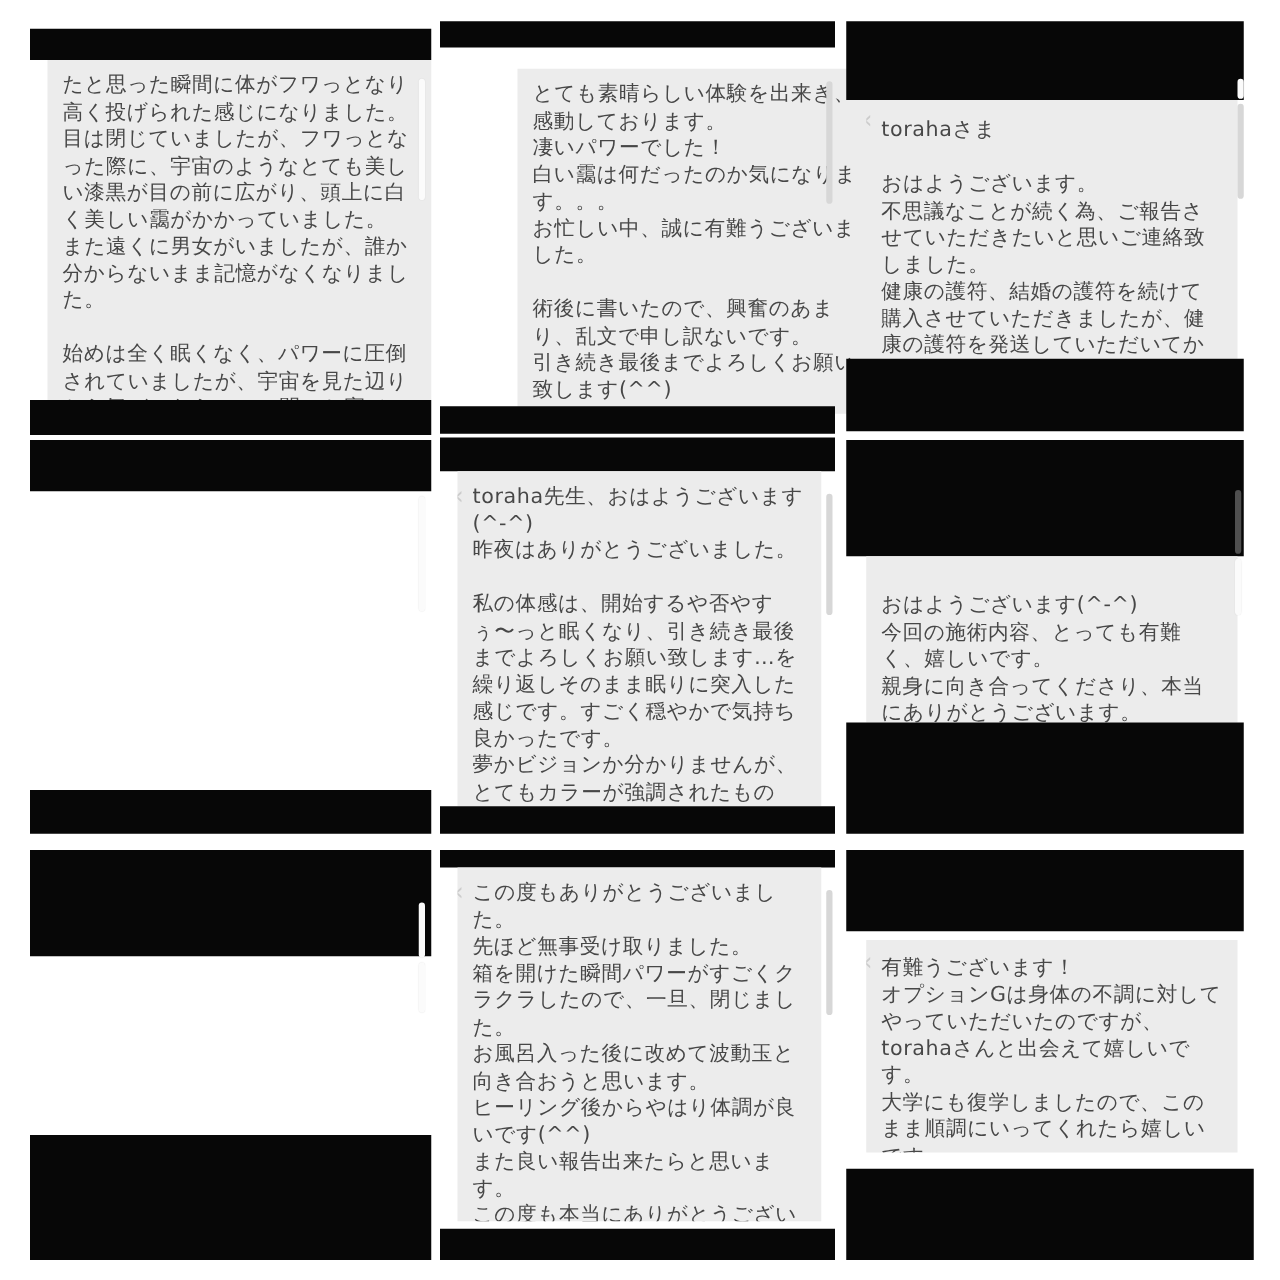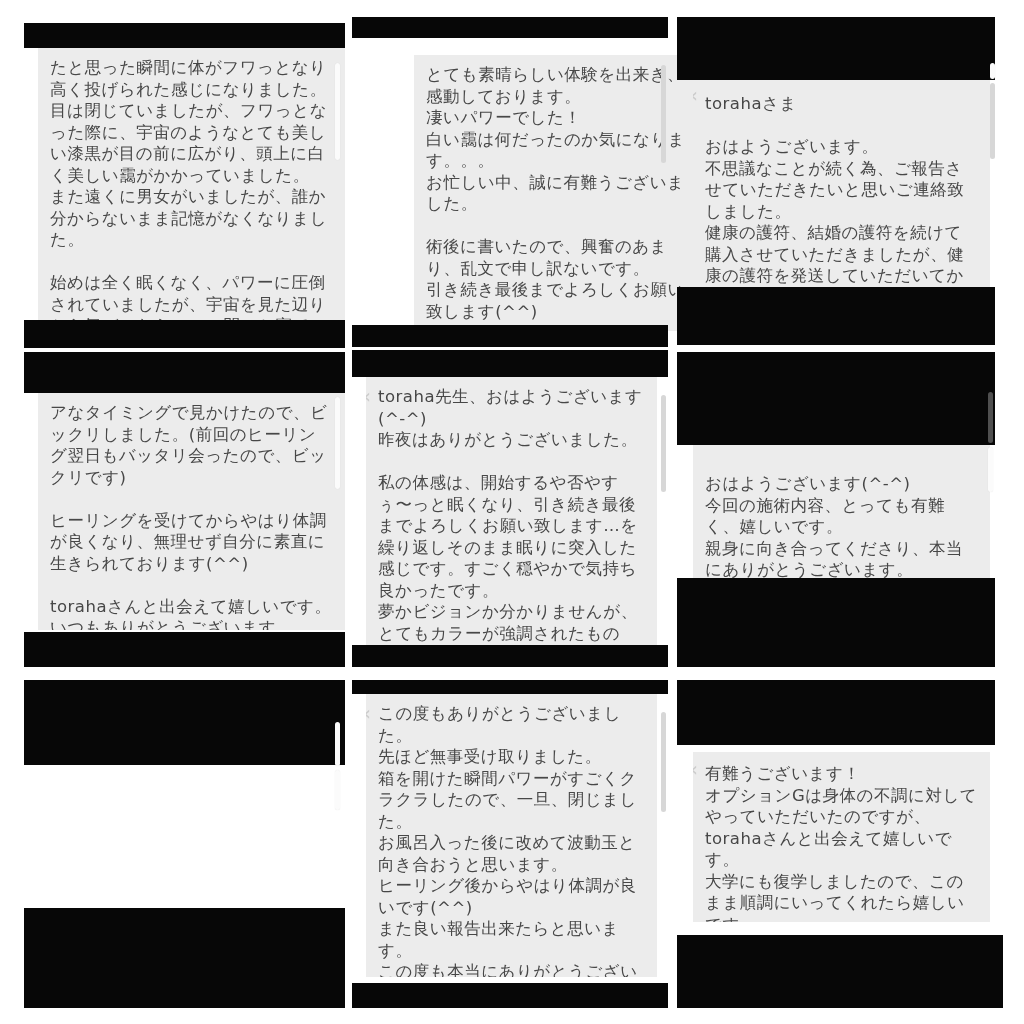--- a/index.html
+++ b/index.html
@@ -183,28 +183,20 @@
 不思議なことが続く為、ご報告させていただきたいと思いご連絡致しました。
 健康の護符、結婚の護符を続けて購入させていただきましたが、健康の護符を発送していただいてからフリマサイトでの売上が爆上がりしております(^_^;)不思</div>
     </div>
     <div class="sb white s1"></div>
     <div class="sb gray s2"></div>
     <div class="bar bottom"></div>
   </section>
 
   <section class="cell c4">
     <div class="bar top"></div>
-    <div class="panel">
-      <div class="review-text">アなタイミングで見かけたので、ビックリしました。(前回のヒーリング翌日もバッタリ会ったので、ビックリです)
-
-ヒーリングを受けてからやはり体調が良くなり、無理せず自分に素直に生きられております(^^)
-
-torahaさんと出会えて嬉しいです。
-いつもありがとうございます。</div>
-    </div>
     <div class="sb white s1"></div>
     <div class="bar bottom"></div>
   </section>
 
   <section class="cell c5">
     <div class="bar top"></div>
     <div class="panel">
       <span class="chevron">‹</span>
       <div class="review-text">toraha先生、おはようございます(^-^)
 昨夜はありがとうございました。

